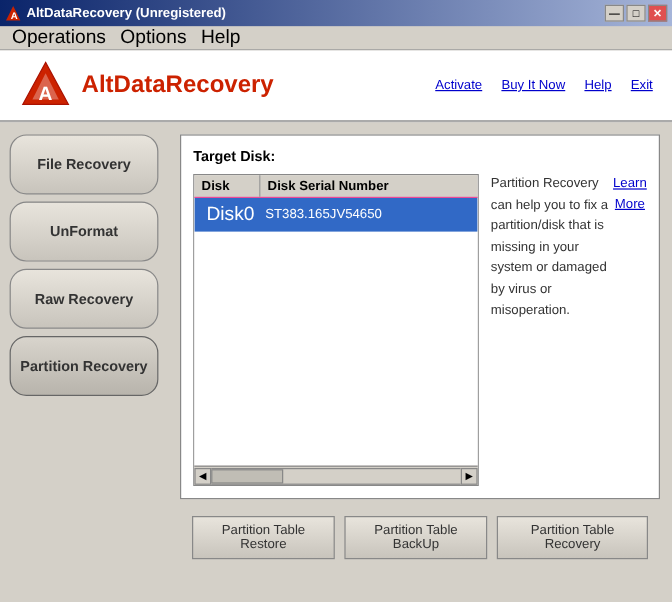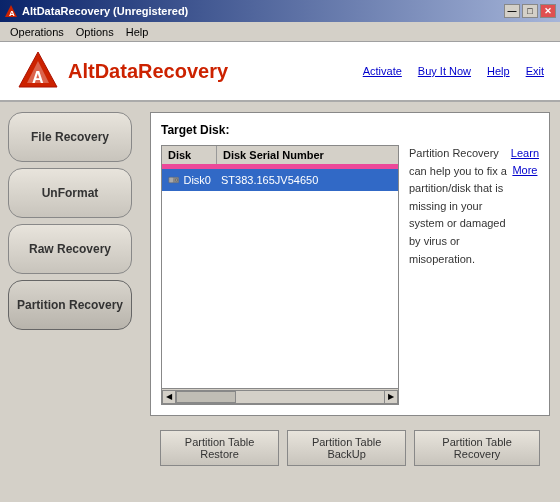--- a/index.html
+++ b/index.html
@@ -55,21 +55,21 @@
     .menu-bar {
       background: #d4d0c8;
       height: 20px;
       display: flex;
       align-items: center;
       padding: 0 4px;
       border-bottom: 1px solid #a0a0a0;
     }
     .menu-item {
       padding: 2px 6px;
-      font-size: 11px;
+      font-size: 16px;
       cursor: pointer;
       text-align: right;
     }
 
     
     .app-header {
       background: white;
       height: 60px;
       display: flex;
       align-items: center;
@@ -173,21 +173,21 @@
     
     .disk-table-area {
       flex: 1;
       display: flex;
       flex-direction: column;
       border: 1px solid #888;
     }
     .disk-table-header {
       display: flex;
       background: #d4d0c8;
-      border-bottom: 5px solid #ec4899;
+      border-bottom: 1px solid #ec4899;
     }
     .disk-col-disk {
       width: 55px;
       padding: 3px 6px;
       border-right: 1px solid #999;
       font-size: 11px;
       font-weight: bold;
     }
     .disk-col-serial {
       flex: 1;
@@ -206,21 +206,21 @@
       padding: 3px 0;
       cursor: pointer;
     }
     .disk-row.selected { background: #3169c6; color: white; }
     .disk-cell-icon {
       width: 55px;
       padding: 2px 6px;
       display: flex;
       align-items: center;
       gap: 4px;
-      font-size: 11px;
+      font-size: 16px;
     }
     .disk-cell-serial {
       flex: 1;
       padding: 2px 4px;
       font-size: 11px;
     }
 
     
     .scroll-area {
       height: 16px;

